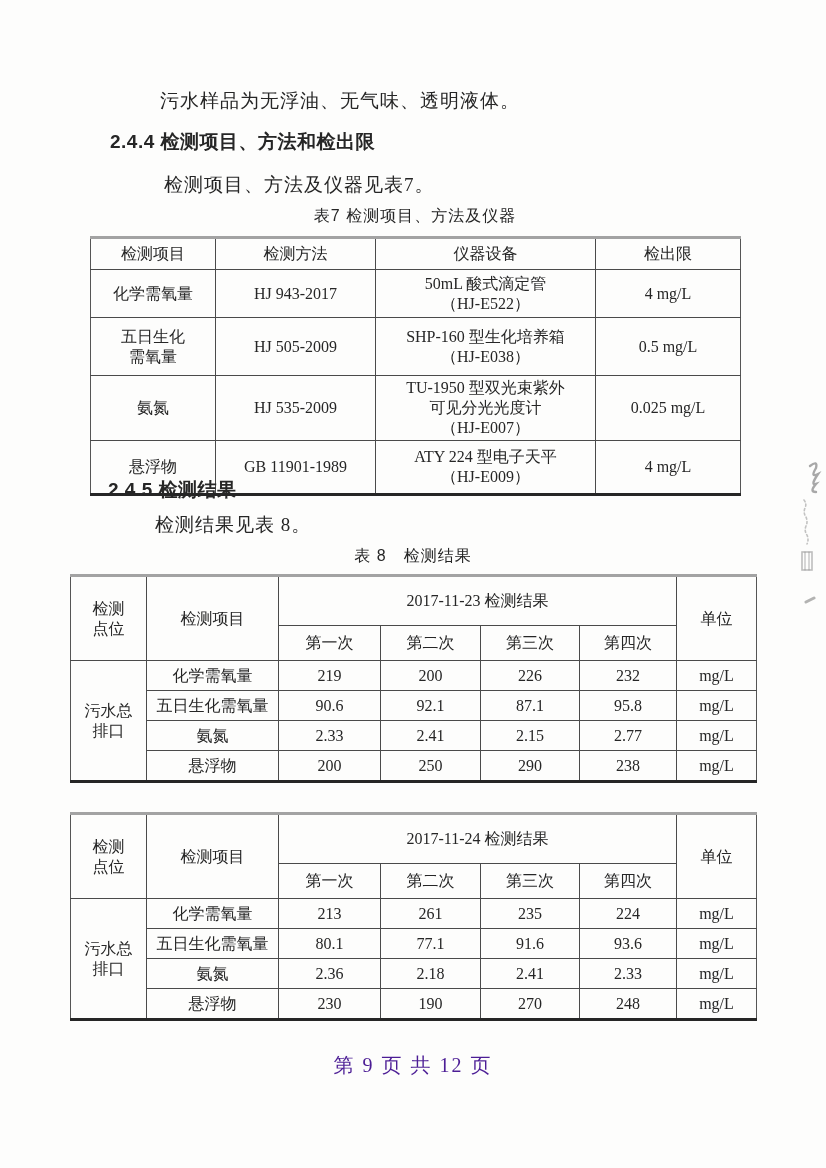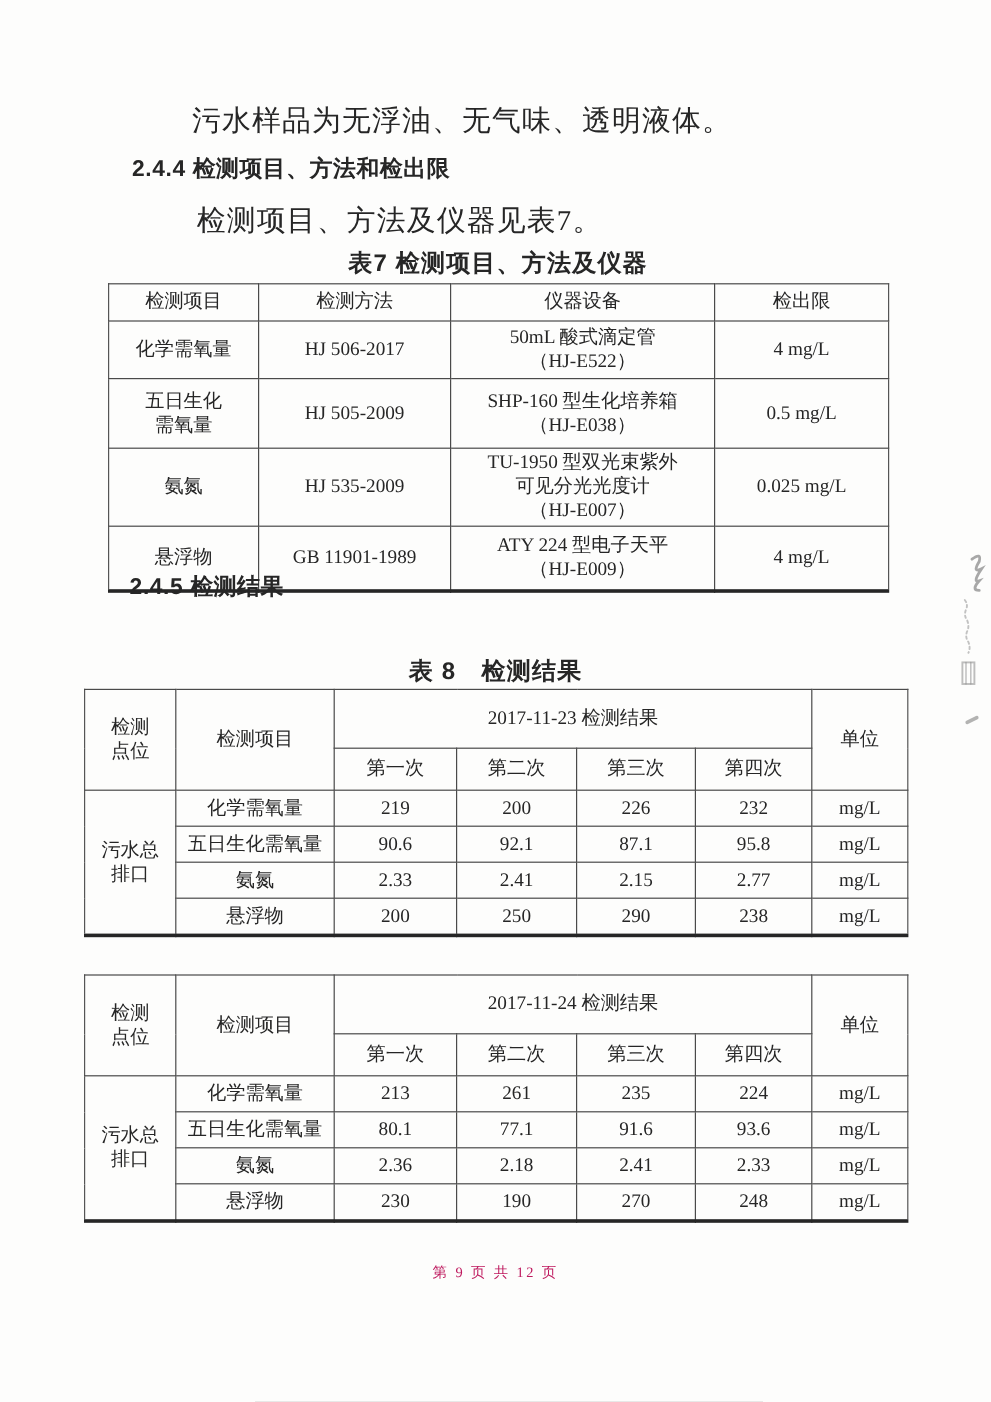--- a/index.html
+++ b/index.html
@@ -6,47 +6,47 @@
   .page{
     position:relative;
     width:826px;height:1168px;
     background:#fdfdfc;
     font-family:"Liberation Serif","DejaVu Serif",serif;
     color:#262626;
     overflow:hidden;
     margin:0 auto;
   }
   .abs{position:absolute;margin:0;}
-  .body-text{font-size:24px;line-height:26px;letter-spacing:1px;}
+  .body-text{font-size:19px;line-height:26px;letter-spacing:1px;}
   .heading{
     font-family:Liberation Sans, sans-serif;
     font-weight:700;font-size:19px;line-height:26px;letter-spacing:.5px;
   }
   .table-title{
     font-family:"Liberation Sans","DejaVu Sans",sans-serif;
-    font-weight:700;font-size:20px;text-align:center;letter-spacing:1px;
+    font-weight:400;font-size:16px;text-align:center;letter-spacing:1px;
   }
   table{border-collapse:collapse;table-layout:fixed;}
   .doc-table{
-    border-top:1px solid #a3a3a3;
+    border-top:3px solid #a3a3a3;
     border-bottom:3px solid #262626;
     font-size:16px;
   }
   .doc-table th,.doc-table td{
     border:1px solid #4a4a4a;
     text-align:center;vertical-align:middle;
     font-weight:400;padding:1px 2px;
     line-height:20px;
   }
   .doc-table tr>*:first-child{border-left:1px solid #555;}
   .doc-table tr>*:last-child{border-right:1px solid #555;}
   .preline{white-space:pre-line;}
   .footer{
     width:826px;text-align:center;
-    font-size:12px;letter-spacing:2px;color:#be185d;
+    font-size:20px;letter-spacing:2px;color:#4c1d95;
   }
   .artifact{opacity:.75;}
 </style>
 </head>
 <body>
 
 <div class="page">
 
   <p class="abs body-text" style="top:88px;left:160px;">污水样品为无浮油、无气味、透明液体。</p>
 
@@ -65,21 +65,21 @@
     </colgroup>
     <tbody>
         <tr>
       <th style="height:28px;">检测项目</th>
       <th>检测方法</th>
       <th>仪器设备</th>
       <th>检出限</th>
     </tr>
     <tr>
       <td style="height:45px;" class="preline">化学需氧量</td>
-      <td>HJ 506-2017</td>
+      <td>HJ 943-2017</td>
       <td class="preline">50mL 酸式滴定管
 （HJ-E522）</td>
       <td>4 mg/L</td>
     </tr>
     <tr>
       <td style="height:55px;text-align:center;" class="preline">五日生化
 需氧量</td>
       <td>HJ 505-2009</td>
       <td class="preline">SHP-160 型生化培养箱
 （HJ-E038）</td>
@@ -98,20 +98,21 @@
       <td>GB 11901-1989</td>
       <td class="preline">ATY 224 型电子天平
 （HJ-E009）</td>
       <td>4 mg/L</td>
     </tr>
   </tbody>
     </table>
 
   <p class="abs heading" style="top:477px;left:108px;">2.4.5 检测结果</p>
 
+  <p class="abs body-text" style="top:512px;left:155px;">检测结果见表 8。</p>
 
   <p class="abs table-title" style="top:546px;left:70px;width:686px;">表 8　检测结果</p>
 
   <table class="abs doc-table" style="top:574px;left:70px;width:686px;">
     <colgroup>
       <col style="width:76px">
         <col style="width:132px">
         <col style="width:102px">
         <col style="width:100px">
       <col style="width:99px">

